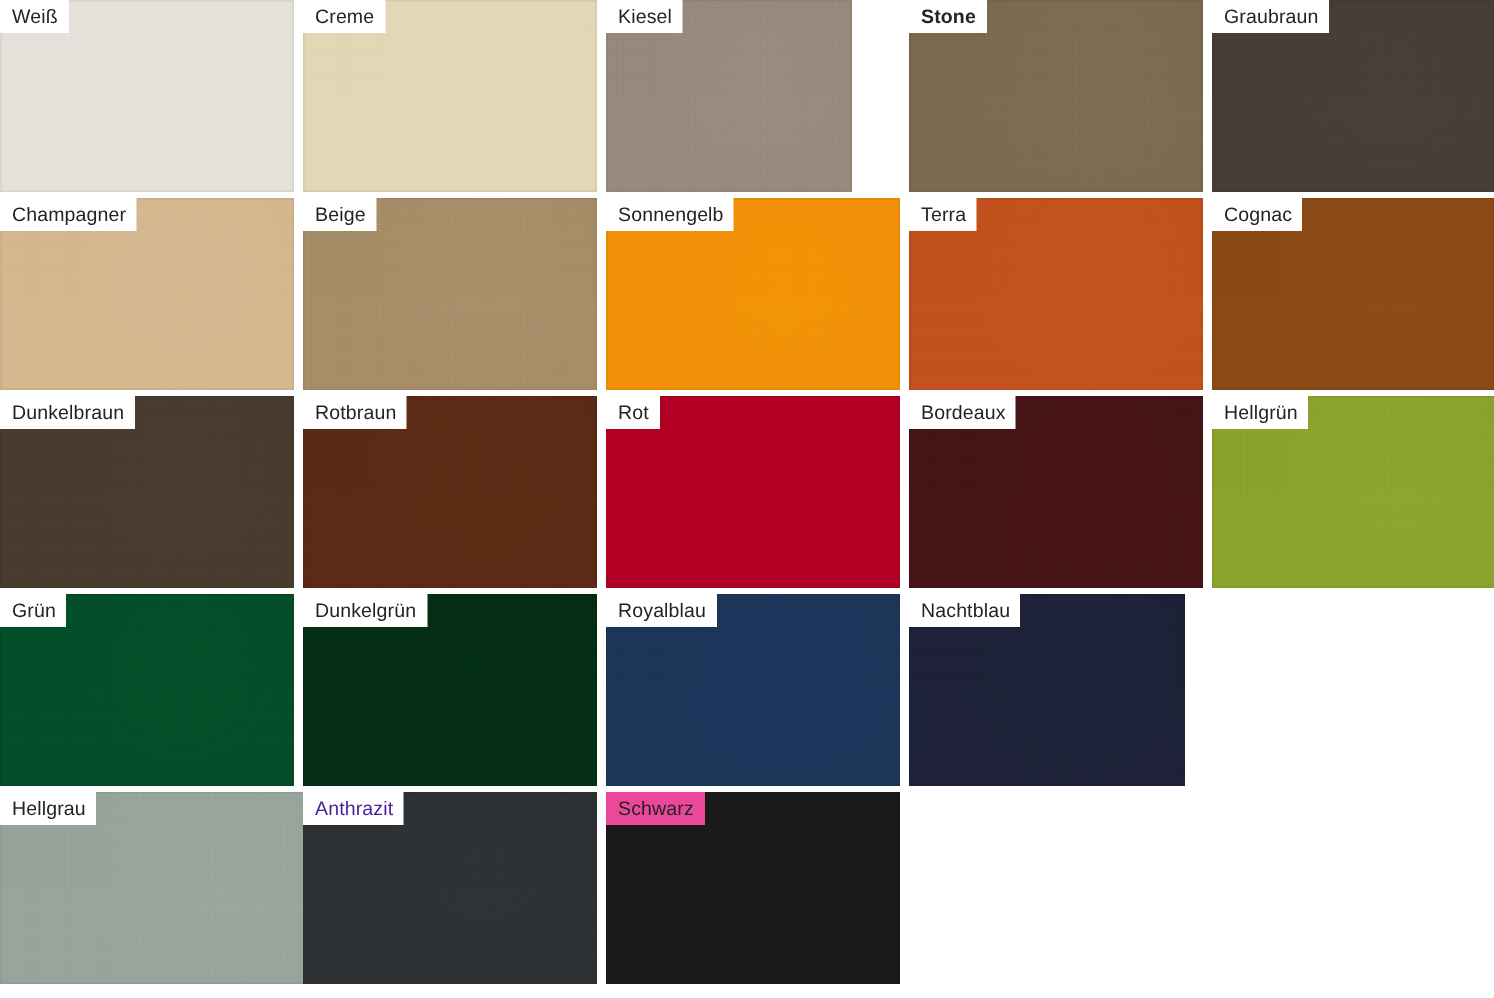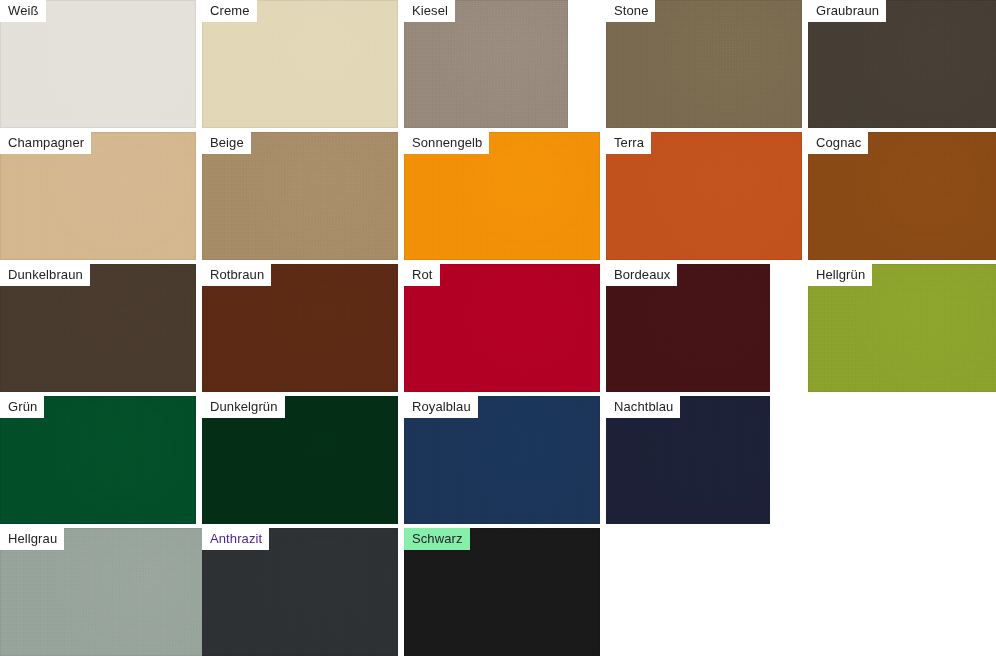--- a/index.html
+++ b/index.html
@@ -110,21 +110,21 @@
     <div class="swatch" style="left: 404px; top: 0px; width: 164px; height: 128px;">
       <div class="fill" style="background-color: rgb(151, 138, 124);"></div>
       <div class="grain"></div>
       <div class="edge"></div>
       <div class="label" style="background: rgb(255, 255, 255); color: rgb(35, 35, 35);">Kiesel</div>
     </div>
     <div class="swatch" style="left: 606px; top: 0px; width: 196px; height: 128px;">
       <div class="fill" style="background-color: rgb(122, 107, 80);"></div>
       <div class="grain"></div>
       <div class="edge"></div>
-      <div class="label" style="background: rgb(255, 255, 255); color: rgb(35, 35, 35);">Stone</div>
+      <div class="label" style="background: rgb(255, 255, 255); color: rgb(35, 35, 35); font-weight: bold;">Stone</div>
     </div>
     <div class="swatch" style="left: 808px; top: 0px; width: 196px; height: 128px;">
       <div class="fill" style="background-color: rgb(70, 62, 52);"></div>
       <div class="grain"></div>
       <div class="edge"></div>
       <div class="label" style="background: rgb(255, 255, 255); color: rgb(35, 35, 35);">Graubraun</div>
     </div>
     <div class="swatch" style="left: 0px; top: 132px; width: 196px; height: 128px;">
       <div class="fill" style="background-color: rgb(212, 183, 142);"></div>
       <div class="grain"></div>
@@ -166,21 +166,21 @@
       <div class="grain"></div>
       <div class="edge"></div>
       <div class="label" style="background: rgb(255, 255, 255); color: rgb(35, 35, 35);">Rotbraun</div>
     </div>
     <div class="swatch" style="left: 404px; top: 264px; width: 196px; height: 128px;">
       <div class="fill" style="background-color: rgb(178, 0, 36);"></div>
       <div class="grain"></div>
       <div class="edge"></div>
       <div class="label" style="background: rgb(255, 255, 255); color: rgb(35, 35, 35);">Rot</div>
     </div>
-    <div class="swatch" style="left: 606px; top: 264px; width: 164px; height: 128px;">
+    <div class="swatch" style="left: 606px; top: 264px; width: 196px; height: 128px;">
       <div class="fill" style="background-color: rgb(69, 19, 22);"></div>
       <div class="grain"></div>
       <div class="edge"></div>
       <div class="label" style="background: rgb(255, 255, 255); color: rgb(35, 35, 35);">Bordeaux</div>
     </div>
     <div class="swatch" style="left: 808px; top: 264px; width: 196px; height: 128px;">
       <div class="fill" style="background-color: rgb(139, 163, 44);"></div>
       <div class="grain"></div>
       <div class="edge"></div>
       <div class="label" style="background: rgb(255, 255, 255); color: rgb(35, 35, 35);">Hellgrün</div>
@@ -196,21 +196,21 @@
       <div class="grain"></div>
       <div class="edge"></div>
       <div class="label" style="background: rgb(255, 255, 255); color: rgb(35, 35, 35);">Dunkelgrün</div>
     </div>
     <div class="swatch" style="left: 404px; top: 396px; width: 196px; height: 128px;">
       <div class="fill" style="background-color: rgb(27, 53, 89);"></div>
       <div class="grain"></div>
       <div class="edge"></div>
       <div class="label" style="background: rgb(255, 255, 255); color: rgb(35, 35, 35);">Royalblau</div>
     </div>
-    <div class="swatch" style="left: 606px; top: 396px; width: 164px; height: 128px;">
+    <div class="swatch" style="left: 606px; top: 396px; width: 184px; height: 128px;">
       <div class="fill" style="background-color: rgb(29, 33, 55);"></div>
       <div class="grain"></div>
       <div class="edge"></div>
       <div class="label" style="background: rgb(255, 255, 255); color: rgb(35, 35, 35);">Nachtblau</div>
     </div>
     <div class="swatch" style="left: 0px; top: 528px; width: 236px; height: 128px;">
       <div class="fill" style="background-color: rgb(151, 164, 156);"></div>
       <div class="grain"></div>
       <div class="edge"></div>
       <div class="label" style="background: rgb(255, 255, 255); color: rgb(35, 35, 35);">Hellgrau</div>
@@ -218,15 +218,15 @@
     <div class="swatch" style="left: 202px; top: 528px; width: 196px; height: 128px;">
       <div class="fill" style="background-color: rgb(45, 49, 51);"></div>
       <div class="grain"></div>
       <div class="edge"></div>
       <div class="label" style="background: rgb(255, 255, 255); color: #4c1d95;">Anthrazit</div>
     </div>
     <div class="swatch" style="left: 404px; top: 528px; width: 196px; height: 128px;">
       <div class="fill" style="background-color: rgb(25, 25, 25);"></div>
       <div class="grain"></div>
       <div class="edge"></div>
-      <div class="label" style="background: #86efac; color: rgb(35, 35, 35);">Schwarz</div>
+      <div class="label" style="background: #ec4899; color: rgb(35, 35, 35);">Schwarz</div>
     </div>
   </div>
 
 </body></html>

